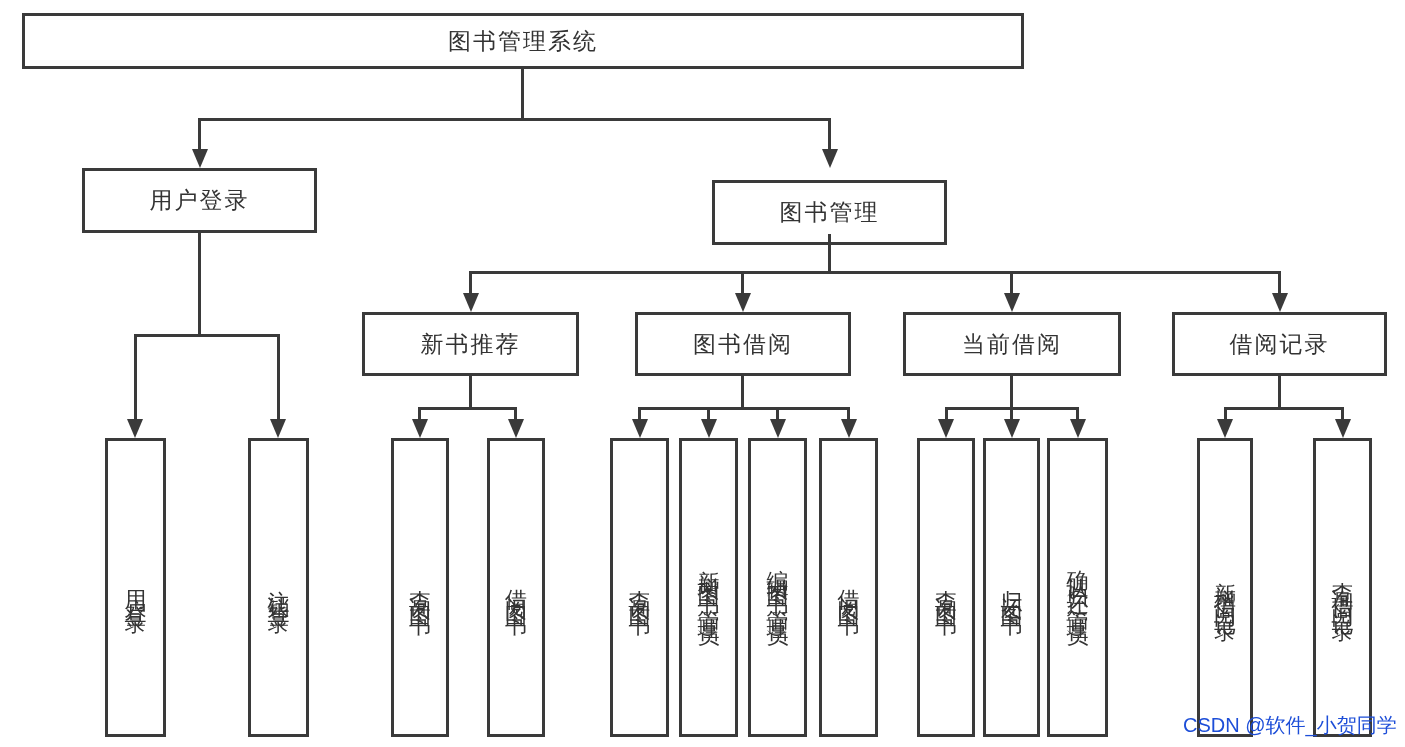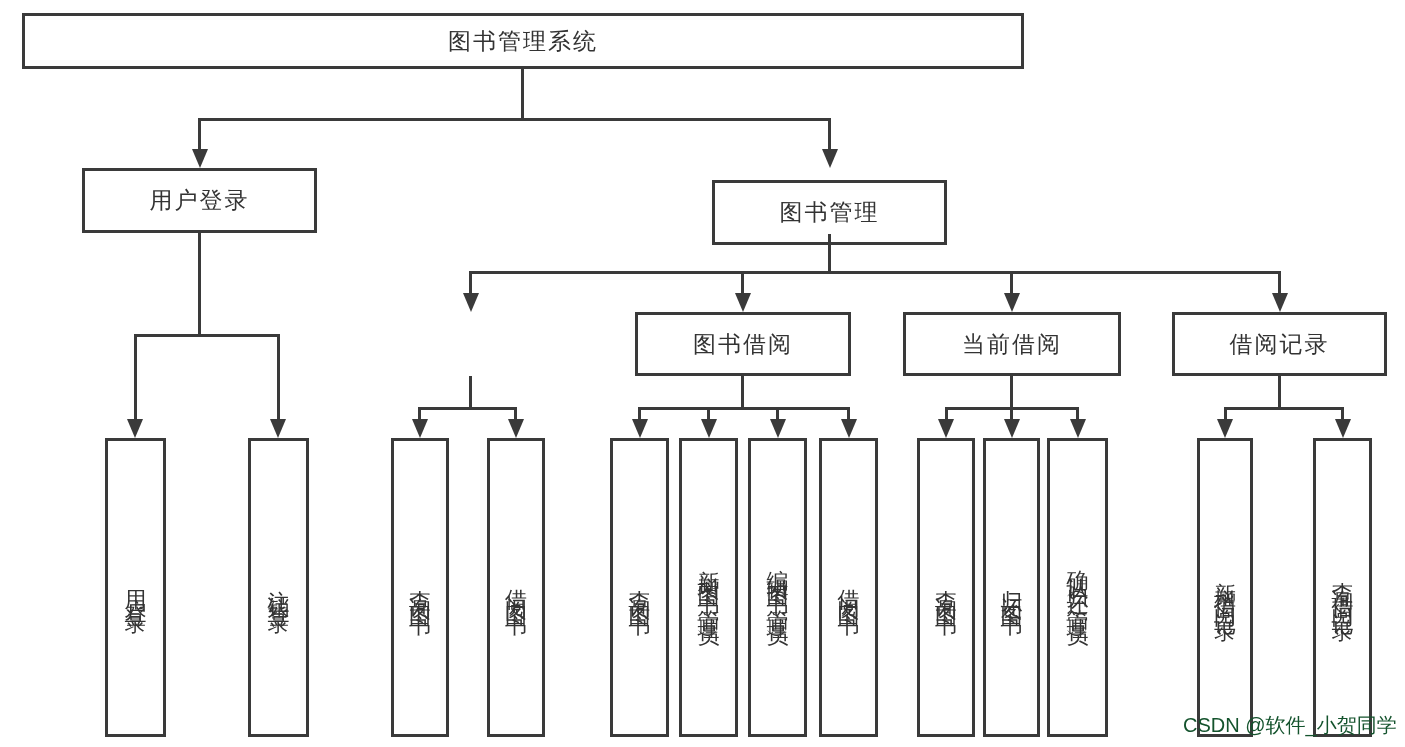--- a/index.html
+++ b/index.html
@@ -74,33 +74,34 @@
   #vF2{left:945px;top:407px;height:13px;}  #arF1{left:938px;top:419px;}
   #vF3{left:1010px;top:407px;height:13px;} #arF2{left:1004px;top:419px;}
   #vF4{left:1076px;top:407px;height:13px;} #arF3{left:1070px;top:419px;}
   #vG1{left:1278px;top:376px;height:34px;}
   #hG {left:1224px;top:407px;width:120px;}
   #vG2{left:1224px;top:407px;height:13px;} #arG1{left:1217px;top:419px;}
   #vG3{left:1341px;top:407px;height:13px;} #arG2{left:1335px;top:419px;}
   
   #watermark{
     position:absolute;left:1183px;top:712px;z-index:5;
-    color:#14532d;font-size:20px;white-space:nowrap;
+    color:#1d4ed8;font-size:20px;white-space:nowrap;
   }
 </style>
 </head>
 <body>
 
 <div id="canvas">
 
   <div class="box" id="bx-root">图书管理系统</div>
 
   <div class="box" id="bx-user-login">用户登录</div>
   <div class="box" id="bx-book-mgmt">图书管理</div>
 
+  <div class="box" id="bx-new-book">新书推荐</div>
   <div class="box" id="bx-borrow">图书借阅</div>
   <div class="box" id="bx-current">当前借阅</div>
   <div class="box" id="bx-record">借阅记录</div>
 
   <div class="box leaf" id="lf1">用户登录</div>
   <div class="box leaf" id="lf2">注销登录</div>
   <div class="box leaf" id="lf3">查询图书</div>
   <div class="box leaf" id="lf4">借阅图书</div>
   <div class="box leaf" id="lf5">查询图书</div>
   <div class="box leaf" id="lf6">新增图书（管理员）</div>

